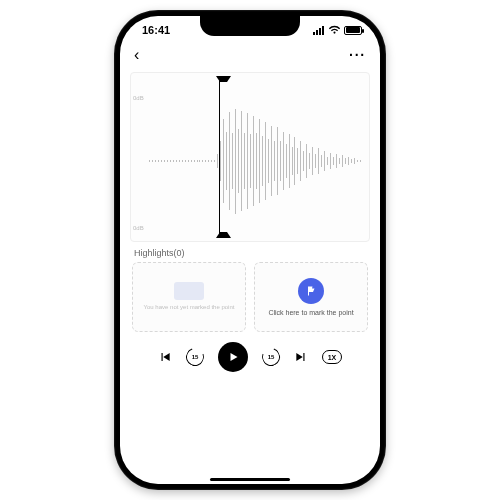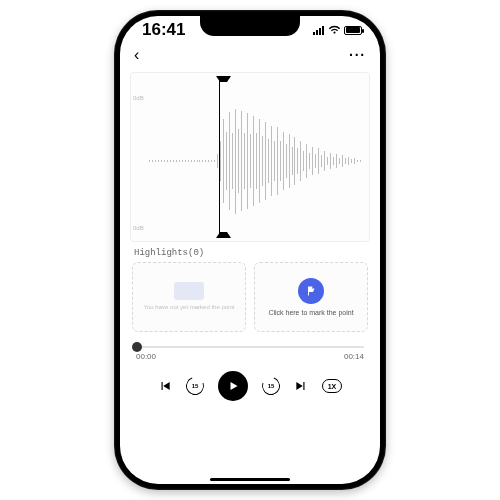--- a/index.html
+++ b/index.html
@@ -25,21 +25,21 @@
     position: relative;
   }
   .notch {
     position: absolute; top: 0; left: 50%; transform: translateX(-50%);
     width: 100px; height: 20px; background: #000;
     border-bottom-left-radius: 14px; border-bottom-right-radius: 14px;
     z-index: 5;
   }
   .status-bar {
     height: 28px; display: flex; justify-content: space-between; align-items: center;
-    padding: 0 18px 0 22px; font-size: 17px; font-weight: 600;
+    padding: 0 18px 0 22px; font-size: 11px; font-weight: 600;
   }
   .status-right { display: flex; align-items: center; gap: 3px; }
   .signal, .wifi, .battery { display: inline-flex; align-items: flex-end; }
   .signal span { width: 2px; margin-right: 1px; background:#000; }
   .signal span:nth-child(1){height:3px} .signal span:nth-child(2){height:5px}
   .signal span:nth-child(3){height:7px} .signal span:nth-child(4){height:9px}
   .battery { width: 18px; height: 9px; border:1px solid #000; border-radius:2px; position:relative; }
   .battery::after { content:""; position:absolute; right:-3px; top:2px; width:2px; height:4px; background:#000; border-radius:1px; }
   .battery i { display:block; width:14px; height:6px; margin:1px; background:#000; border-radius:1px; }
 
@@ -66,21 +66,21 @@
   .wave-playhead::before, .wave-playhead::after {
     content:""; position:absolute; left:-3px; width:7px; height:7px;
   }
   .wave-playhead::before { top:-1px; border-left:4px solid transparent; border-right:4px solid transparent; border-top:6px solid #000; left:-3.5px;}
   .wave-playhead::after { bottom:-1px; border-left:4px solid transparent; border-right:4px solid transparent; border-bottom:6px solid #000; left:-3.5px;}
   .wave-bars { position:absolute; inset:18px 6px 10px 18px; display:flex; align-items:center; }
   .wave-bars span { width:2px; margin-right:2px; background:#bdbdbd; }
   .wave-ylabel1, .wave-ylabel2 { position:absolute; left:2px; font-size:6px; color:#bbb; }
   .wave-ylabel1 { top:22px; } .wave-ylabel2 { bottom:10px; }
 
-  .highlights-label { font-size:9px; color:#666; margin:6px 14px 4px;font-family:Liberation Mono, monospace; }
+  .highlights-label { font-size:9px; color:#666; margin:6px 14px 4px; }
 
   .cards { display:flex; gap:8px; padding:0 12px; }
   .card {
     flex:1; height:70px; border:1px dashed #d8d8d8; border-radius:6px;
     display:flex; flex-direction:column; align-items:center; justify-content:center;
     background:#fcfcfc;
   }
   .card-empty-ill {
     width:30px; height:18px; background:#e4e8f5; border-radius:3px; margin-bottom:4px;
     position:relative;
@@ -243,29 +243,20 @@
       <div class="card">
         <div class="mark-btn">
           <svg width="12" height="12" viewBox="0 0 24 24">
               <path d="M6 3h9l-1 4h5l-3 7H8v7H6z"></path>
             </svg>
         </div>
         <div class="mark-text">Click here to mark the point</div>
       </div>
     </div>
 
-    <div class="progress-row">
-      <div class="progress-track">
-        <div class="progress-thumb"></div>
-      </div>
-      <div class="time-row">
-        <span>00:00</span>
-        <span>00:14</span>
-      </div>
-    </div>
 
     <div class="controls">
       <div class="ctrl small">
         <svg viewBox="0 0 24 24">
             <path d="M6 5h2v14H6zM20 5v14L9 12z" fill="#000"></path>
           </svg>
       </div>
       <div class="ctrl seek">
         <div class="ring"></div>
           <span class="num">15</span>

